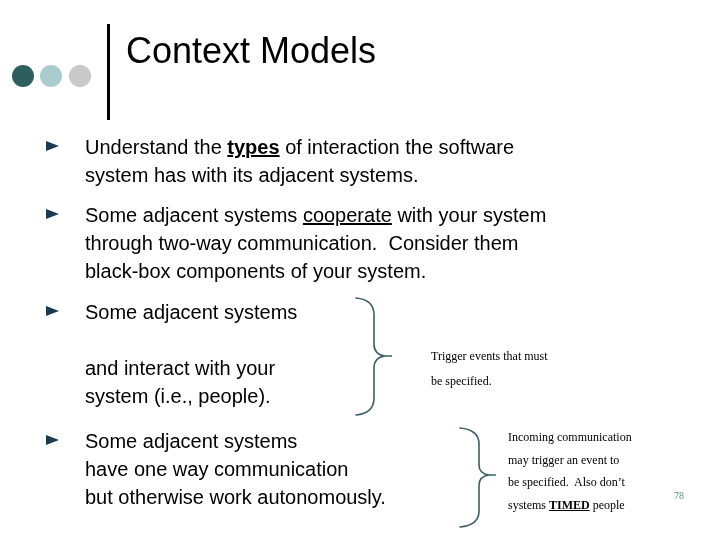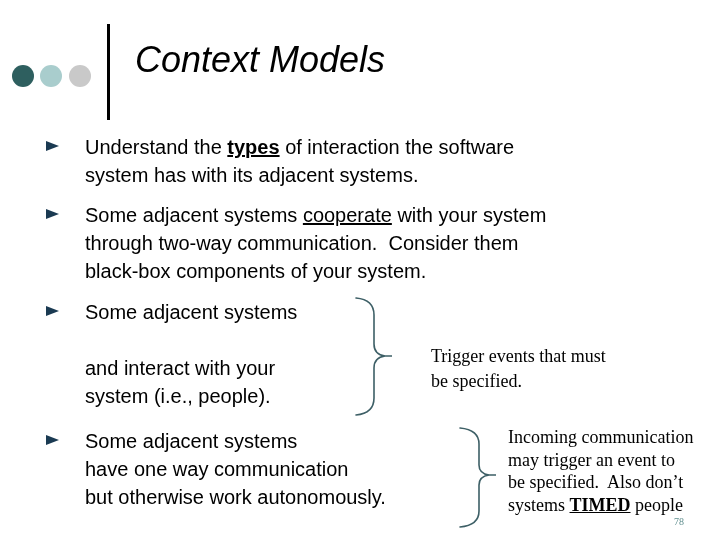--- a/index.html
+++ b/index.html
@@ -44,42 +44,42 @@
   .m1{top:141px;} .m2{top:209px;} .m3{top:306px;} .m4{top:435px;}
   
   .brace{position:absolute;}
   .brace svg{display:block;}
   .brace1{left:352px;top:294px;}
   .brace2{left:456px;top:424px;}
   
   .annotation{
     position:absolute;
     font-family:"Liberation Serif", serif;
-    font-size:18px;
+    font-size:12px;
     white-space:pre-wrap;
   }
   .a1{left:431px;top:344px;width:220px;line-height:25px;}
   .a2{left:508px;top:426px;width:215px;line-height:22.5px;}
   .slide-number{
-    position:absolute;left:674px;top:516px;
+    position:absolute;left:674px;top:490px;
     font-family:"Liberation Serif", serif;
     font-size:10px;color:#5F8E8E;
   }
 </style>
 </head>
 <body>
 
 <div class="slide">
 
   <div class="dot dot1"></div>
   <div class="dot dot2"></div>
   <div class="dot dot3"></div>
   <div class="vline"></div>
 
-  <h1 class="title" style="margin:11px;font-style:italic;">Context Models</h1>
+  <h1 class="title" style="margin:2px;">Context Models</h1>
 
   <div class="marker m1"></div>
   <div class="marker m2"></div>
   <div class="marker m3"></div>
   <div class="marker m4"></div>
 
   <div class="bullet-text b2"><span>Some adjacent systems </span><span class="seg-u">cooperate</span><span> with your system
 through two-way communication.  Consider them
 black-box components of your system.</span></div>
 

